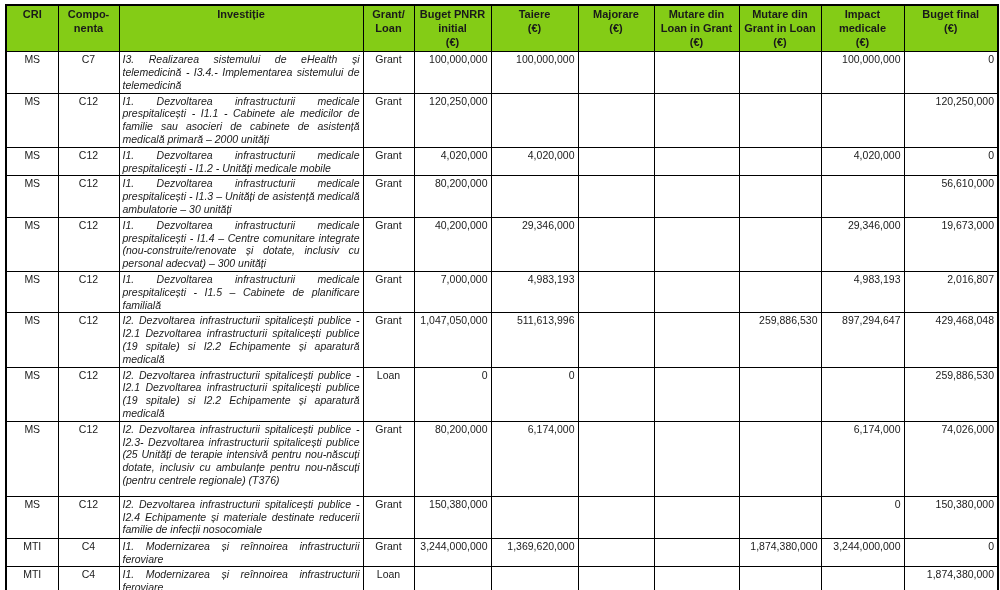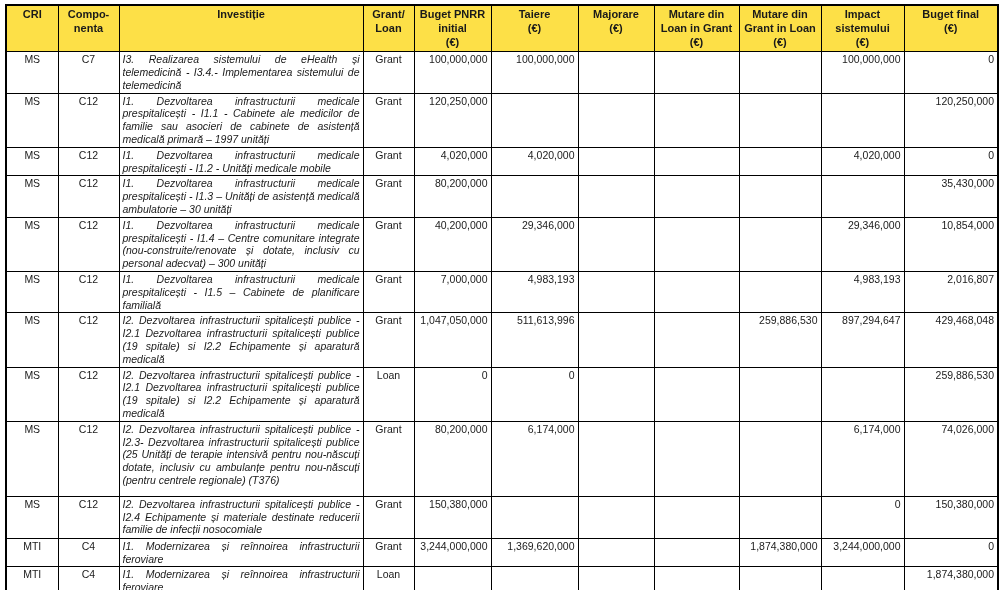--- a/index.html
+++ b/index.html
@@ -21,21 +21,21 @@
     border: 2px solid #000000;
   }
   table.budget th, table.budget td {
     border: 1px solid #000000;
     box-sizing: border-box;
     overflow: hidden;
     vertical-align: top;
     color: #1a1a1a;
   }
   table.budget th {
-    background: #fde047;
+    background: #84cc16;
     font-weight: bold;
     font-size: 11px;
     line-height: 1.25;
     text-align: center;
     white-space: pre-line;
     padding: 2px 2px;
     height: 46px;
   }
   table.budget td {
     font-size: 10.5px;
@@ -99,21 +99,21 @@
 (€)</th>
         <th>Majorare
 (€)</th>
         <th>Mutare din
 Loan in Grant
 (€)</th>
         <th>Mutare din
 Grant in Loan
 (€)</th>
         <th>Impact
-sistemului
+medicale
 (€)</th>
         <th>Buget final
 (€)</th>
       </tr>
     </thead>
     <tbody id="table-body">
         <tr>
           <td class="col-cri">MS</td>
           <td class="col-componenta">C7</td>
           <td class="col-investitie">I3. Realizarea sistemului de eHealth și telemedicină - I3.4.- Implementarea sistemului de telemedicină</td>
@@ -122,21 +122,21 @@
           <td class="col-taiere">100,000,000</td>
           <td class="col-majorare"></td>
           <td class="col-mutare_loan_in_grant"></td>
           <td class="col-mutare_grant_in_loan"></td>
           <td class="col-impact">100,000,000</td>
           <td class="col-buget_final">0</td>
         </tr>
         <tr>
           <td class="col-cri">MS</td>
           <td class="col-componenta">C12</td>
-          <td class="col-investitie">I1. Dezvoltarea infrastructurii medicale prespitalicești - I1.1 - Cabinete ale medicilor de familie sau asocieri de cabinete de asistență medicală primară – 1997 unități</td>
+          <td class="col-investitie">I1. Dezvoltarea infrastructurii medicale prespitalicești - I1.1 - Cabinete ale medicilor de familie sau asocieri de cabinete de asistență medicală primară – 2000 unități</td>
           <td class="col-grant_loan">Grant</td>
           <td class="col-buget_initial">120,250,000</td>
           <td class="col-taiere"></td>
           <td class="col-majorare"></td>
           <td class="col-mutare_loan_in_grant"></td>
           <td class="col-mutare_grant_in_loan"></td>
           <td class="col-impact"></td>
           <td class="col-buget_final">120,250,000</td>
         </tr>
         <tr>
@@ -156,34 +156,34 @@
           <td class="col-cri">MS</td>
           <td class="col-componenta">C12</td>
           <td class="col-investitie">I1. Dezvoltarea infrastructurii medicale prespitalicești - I1.3 – Unități de asistență medicală ambulatorie – 30 unități</td>
           <td class="col-grant_loan">Grant</td>
           <td class="col-buget_initial">80,200,000</td>
           <td class="col-taiere"></td>
           <td class="col-majorare"></td>
           <td class="col-mutare_loan_in_grant"></td>
           <td class="col-mutare_grant_in_loan"></td>
           <td class="col-impact"></td>
-          <td class="col-buget_final">35,430,000</td>
+          <td class="col-buget_final">56,610,000</td>
         </tr>
         <tr>
           <td class="col-cri">MS</td>
           <td class="col-componenta">C12</td>
           <td class="col-investitie">I1. Dezvoltarea infrastructurii medicale prespitalicești - I1.4 – Centre comunitare integrate (nou-construite/renovate și dotate, inclusiv cu personal adecvat) – 300 unități</td>
           <td class="col-grant_loan">Grant</td>
           <td class="col-buget_initial">40,200,000</td>
           <td class="col-taiere">29,346,000</td>
           <td class="col-majorare"></td>
           <td class="col-mutare_loan_in_grant"></td>
           <td class="col-mutare_grant_in_loan"></td>
           <td class="col-impact">29,346,000</td>
-          <td class="col-buget_final">10,854,000</td>
+          <td class="col-buget_final">19,673,000</td>
         </tr>
         <tr>
           <td class="col-cri">MS</td>
           <td class="col-componenta">C12</td>
           <td class="col-investitie">I1. Dezvoltarea infrastructurii medicale prespitalicești - I1.5 – Cabinete de planificare familială</td>
           <td class="col-grant_loan">Grant</td>
           <td class="col-buget_initial">7,000,000</td>
           <td class="col-taiere">4,983,193</td>
           <td class="col-majorare"></td>
           <td class="col-mutare_loan_in_grant"></td>

